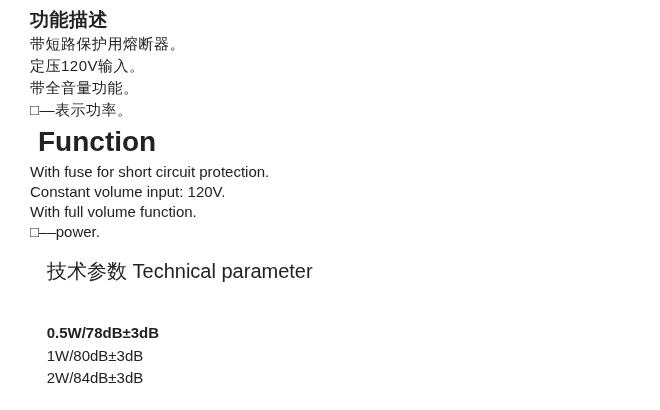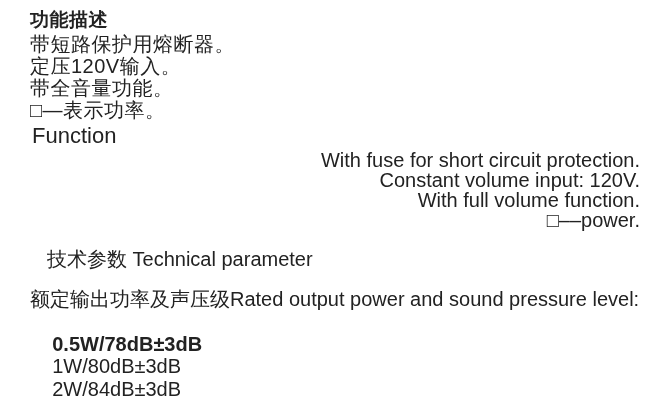--- a/index.html
+++ b/index.html
@@ -21,45 +21,44 @@
     color: #222222;
   }
   .h-cn {
     font-size: 19px;
     font-weight: 700;
     line-height: 26px;
     margin: 0;
     letter-spacing: 0.5px;
   }
   .h-en {
-    font-size: 22px;
-    font-weight: 400;
+    font-size: 28px;
+    font-weight: 700;
     line-height: 25px;
-    margin: 2px;
+    margin: 8px;
   }
   .h-mix {
     font-size: 20px;
     font-weight: 400;
     line-height: 24px;
     margin: 17px;
   }
   .line {
-    font-size: 20px;
+    font-size: 15px;
     font-weight: 400;
     line-height: 22px;
     margin: 0;
     white-space: pre;
   }
   .line-cn {
     line-height: 22px;
     letter-spacing: 0.5px;
   }
   .line-en {
     line-height: 20px;
-    text-align: right;
   }
   .line-tp {
     line-height: 22.4px;
   }
   .power-row .pw {
     display: inline-block;
   }
   .power-row .col1 {
     width: 145px;
     font-weight: bold;
@@ -82,21 +81,20 @@
 
   <h2 class="h-en">Function</h2>
 
   <p class="line line-en">With fuse for short circuit protection.</p>
   <p class="line line-en">Constant volume input: 120V.</p>
   <p class="line line-en">With full volume function.</p>
   <p class="line line-en">□––power.</p>
 
   <h2 class="h-mix">技术参数 Technical parameter</h2>
 
-  <p class="line line-tp">额定输出功率及声压级Rated output power and sound pressure level:</p>
 
   <p class="line line-tp power-row">
     <span class="pw col1">0.5W/78dB±3dB</span>
     <span class="pw col2">1W/80dB±3dB</span>
     <span class="pw">2W/84dB±3dB</span>
   </p>
 
   <p class="line line-tp power-row">
     <span class="pw col1">3W/87dB±3dB</span>
     

